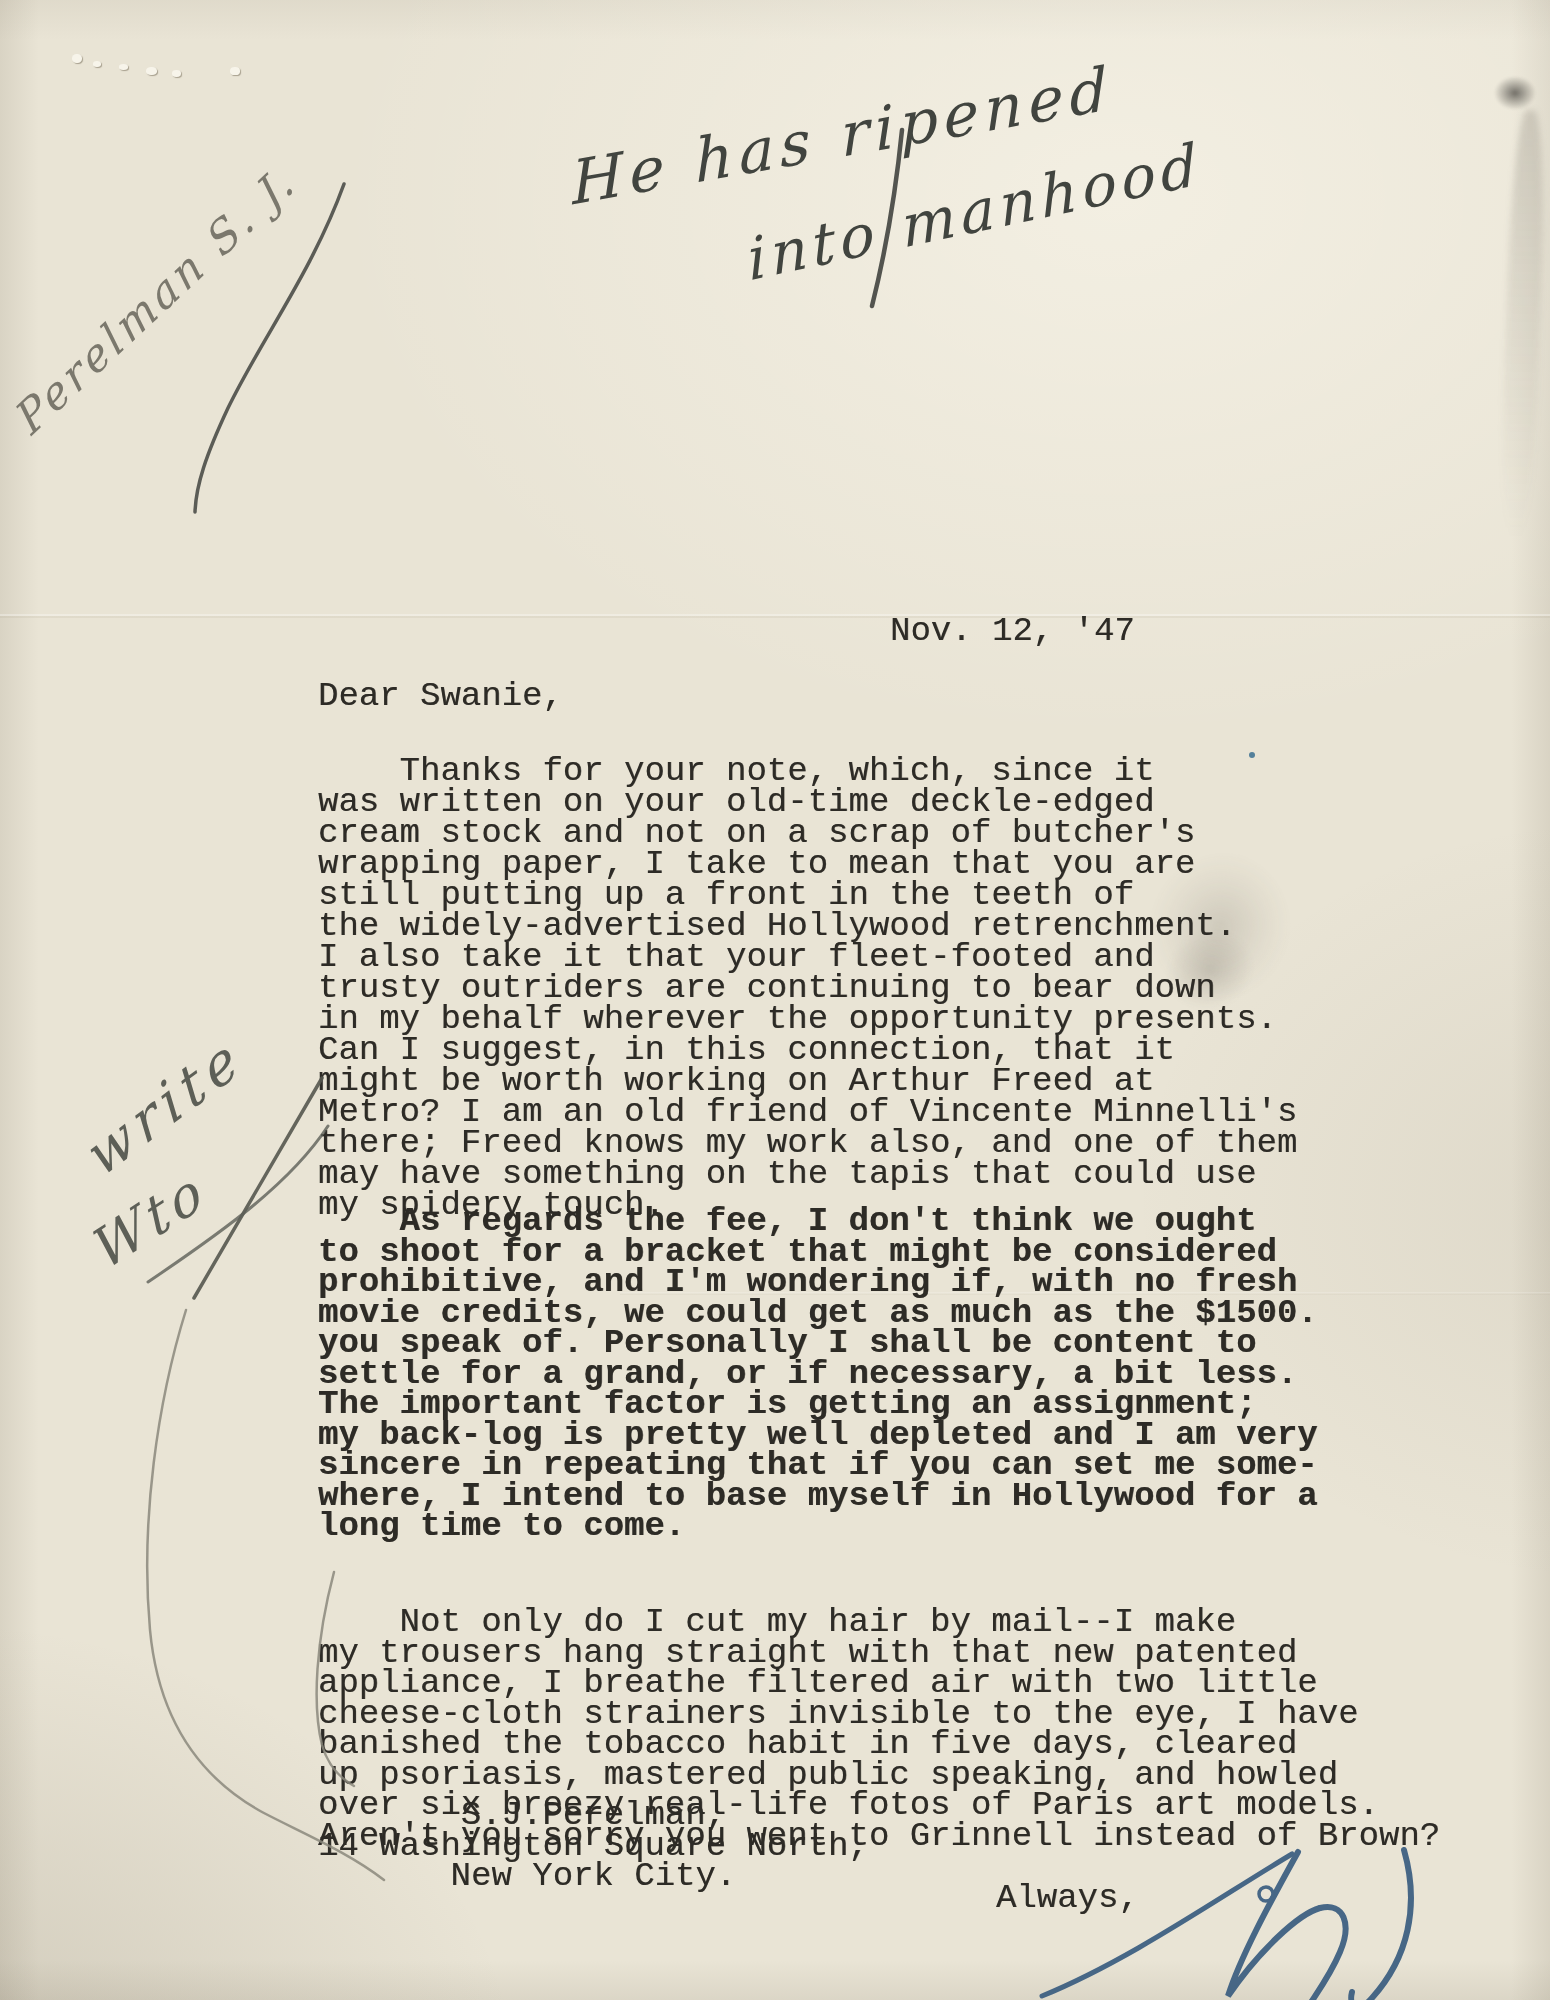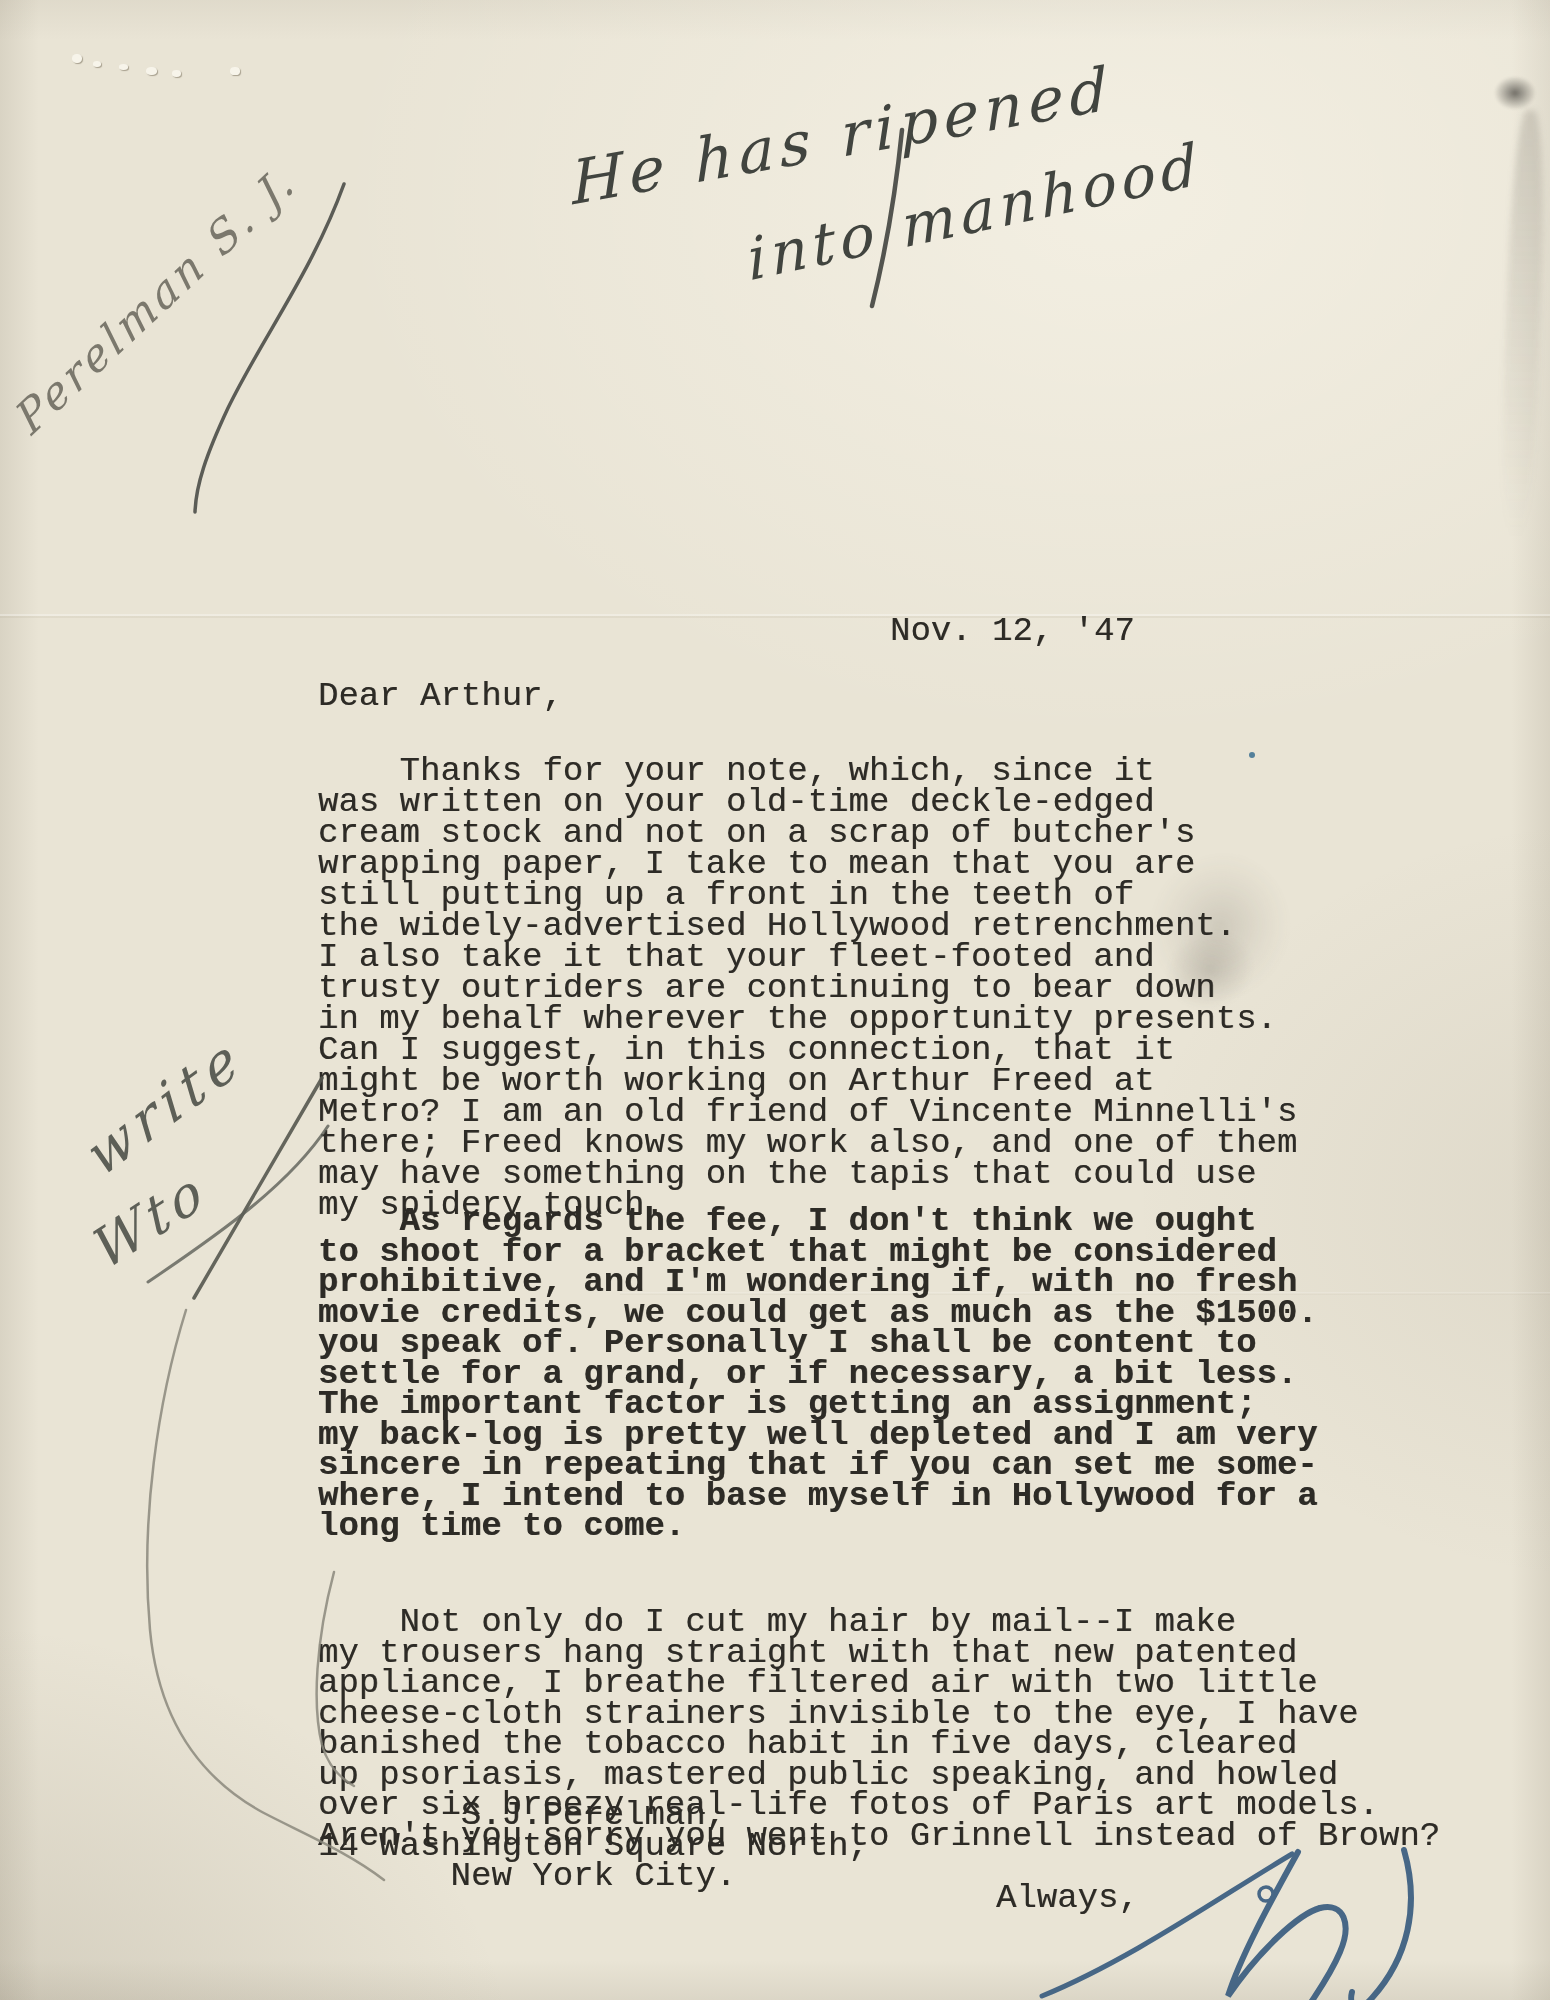--- a/index.html
+++ b/index.html
@@ -78,21 +78,21 @@
   <div class="smudge streak"></div>
   <div class="ink-dot"></div>
 
   <span class="hand hand-ink" style="left:572px;top:148px;font-size:60px;letter-spacing:6px;transform:rotate(-10deg) skewX(-8deg);transform-origin:0 50%;">He has ripened</span>
   <span class="hand hand-ink" style="left:748px;top:226px;font-size:58px;letter-spacing:5px;transform:rotate(-12deg) skewX(-8deg);transform-origin:0 50%;">into manhood</span>
   <span class="hand hand-pencil" style="left:22px;top:398px;font-size:44px;letter-spacing:4px;transform:rotate(-43deg) skewX(-6deg);transform-origin:0 50%;">Perelman S. J.</span>
   <span class="hand hand-margin" style="left:92px;top:1128px;font-size:56px;letter-spacing:7px;transform:rotate(-37deg) skewX(-10deg);transform-origin:0 50%;">write</span>
   <span class="hand hand-margin" style="left:98px;top:1222px;font-size:54px;letter-spacing:5px;transform:rotate(-33deg) skewX(-10deg);transform-origin:0 50%;">Wto</span>
 
   <div class="typed" style="left:890px;top:616px;">Nov. 12, '47</div>
-  <div class="typed" style="left:318px;top:681px;">Dear Arthur,</div>
+  <div class="typed" style="left:318px;top:681px;">Dear Swanie,</div>
   <div class="typed" style="left:318px;top:756px;line-height:31px;">    Thanks for your note, which, since it
 was written on your old-time deckle-edged
 cream stock and not on a scrap of butcher's
 wrapping paper, I take to mean that you are
 still putting up a front in the teeth of
 the widely-advertised Hollywood retrenchment.
 I also take it that your fleet-footed and
 trusty outriders are continuing to bear down
 in my behalf wherever the opportunity presents.
 Can I suggest, in this connection, that it

